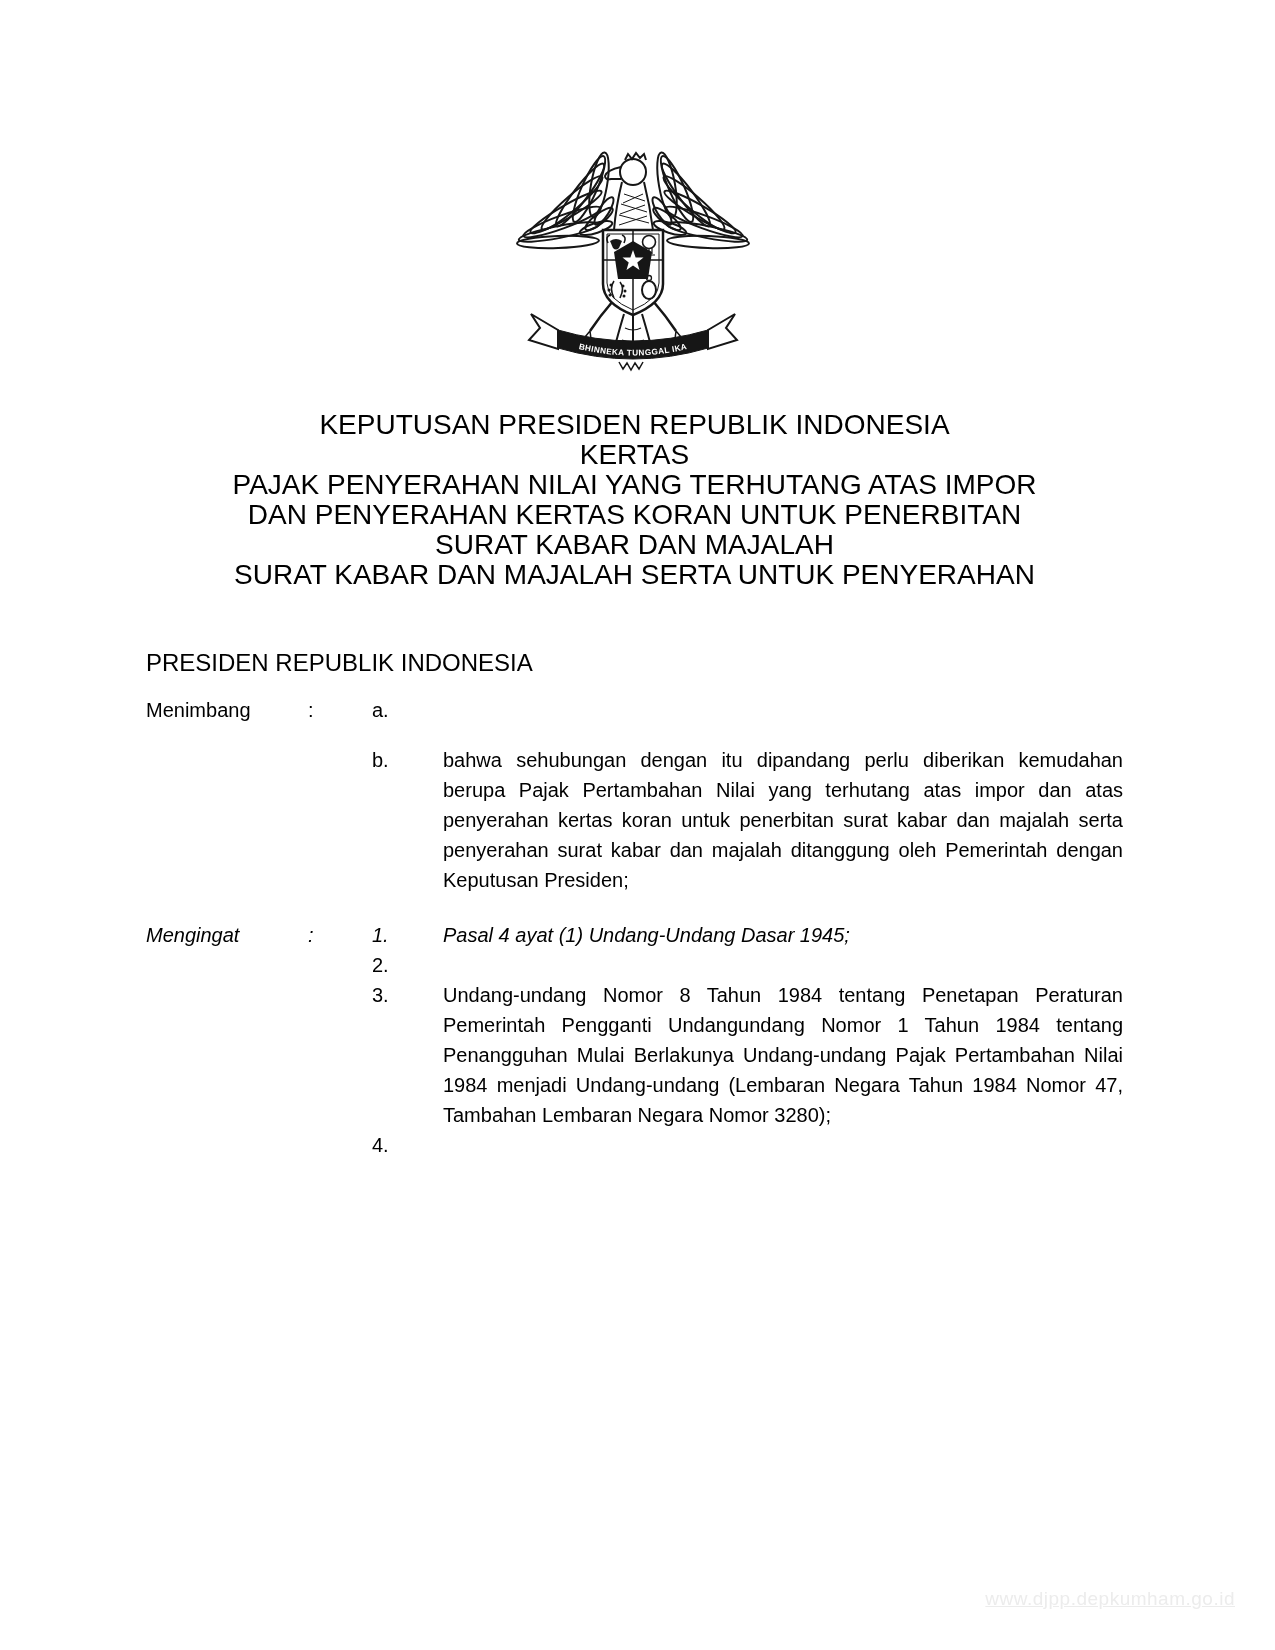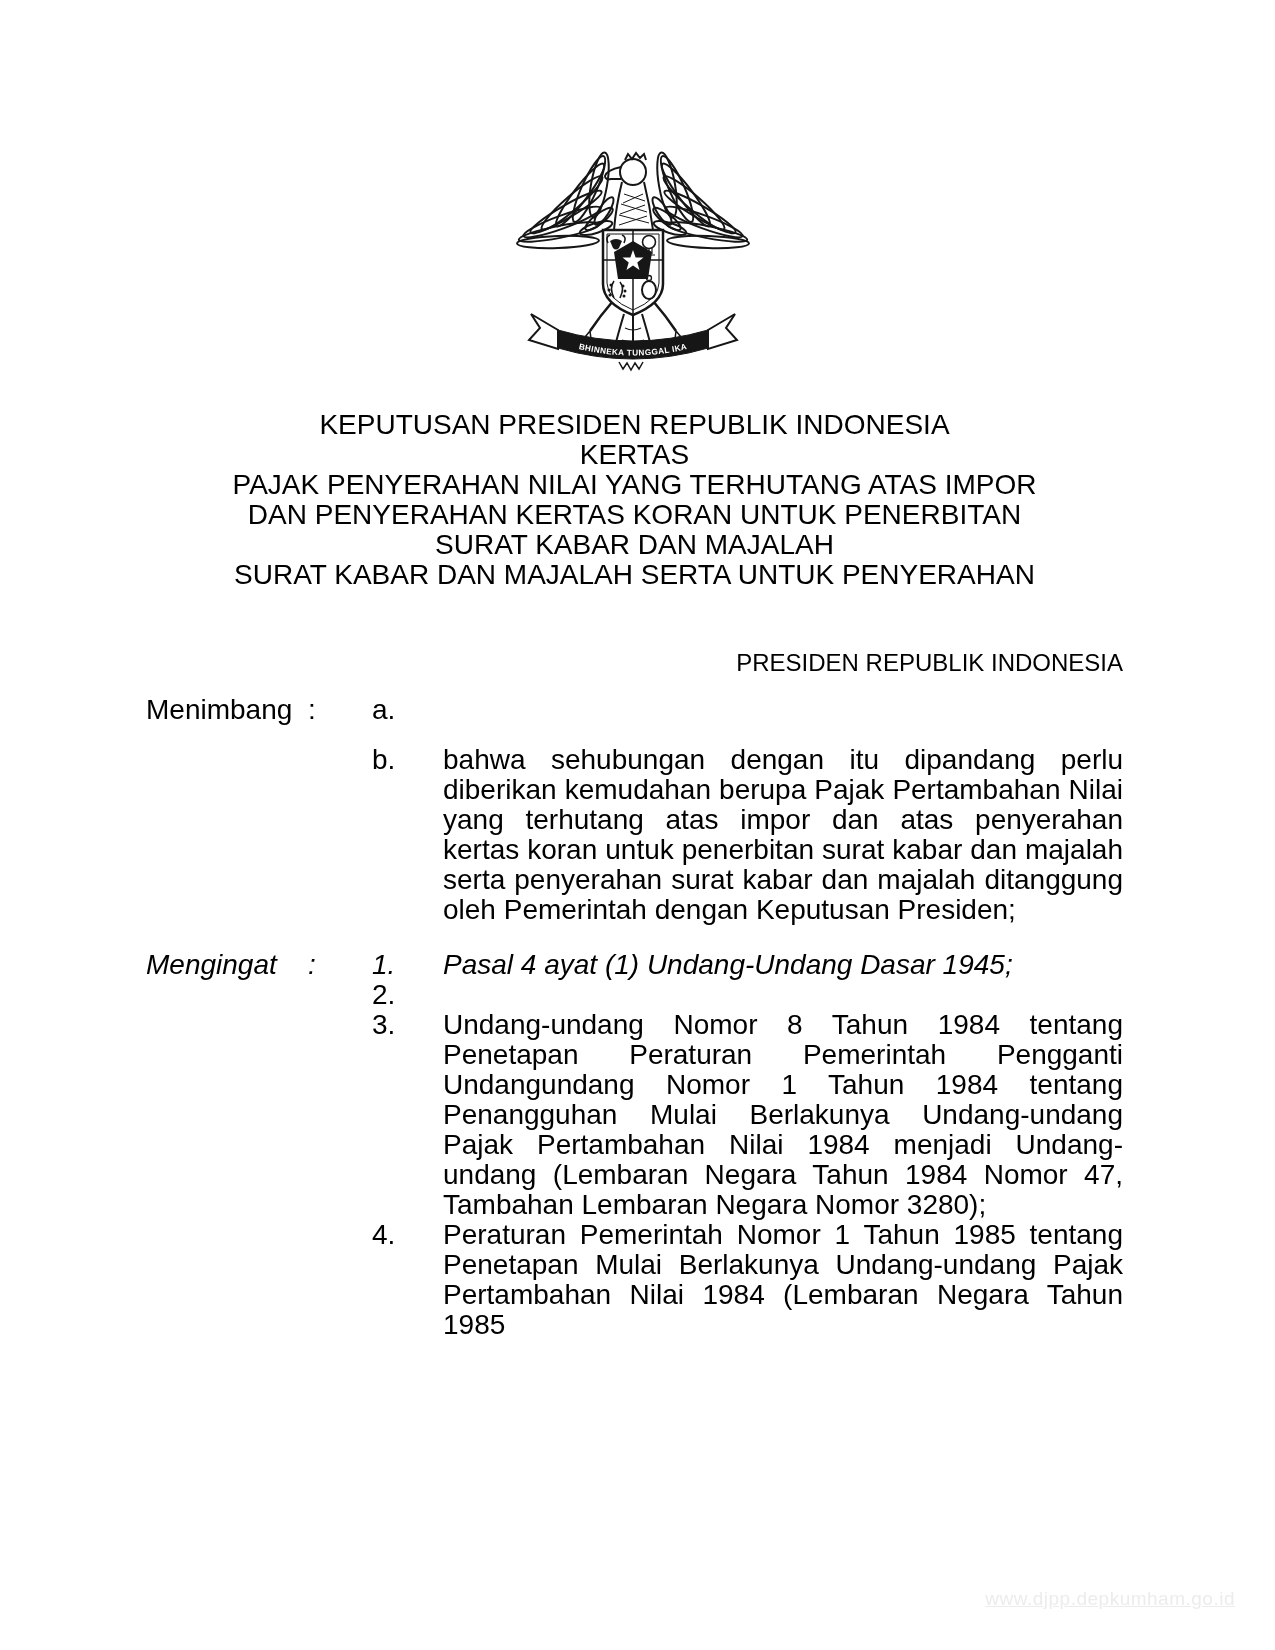--- a/index.html
+++ b/index.html
@@ -25,30 +25,30 @@
     text-align:center;
     font-size:28px;
     line-height:30px;
     white-space:nowrap;
   }
   .subtitle {
     position:absolute;
     left:146px;
     top:648px;
     width:977px;
-    text-align:right;
+    text-align:left;
     font-size:24px;
     line-height:30px;
   }
   .content {
     position:absolute;
     left:146px;
     top:695px;
     width:977px;
-    font-size:28px;
+    font-size:20px;
     line-height:30px;
   }
   .row {
     display:grid;
     grid-template-columns:162px 64px 71px 680px;
     align-items:start;
   }
   .cell-label, .cell-colon, .cell-marker { white-space:nowrap; }
   .cell-text { text-align:justify; }
   .cell-text.cont { text-align-last:justify; }
@@ -193,20 +193,19 @@
       <div class="cell-label"></div>
       <div class="cell-colon"></div>
       <div class="cell-marker">3.</div>
       <div class="cell-text">Undang-undang Nomor 8 Tahun 1984 tentang Penetapan Peraturan Pemerintah Pengganti Undangundang Nomor 1 Tahun 1984 tentang Penangguhan Mulai Berlakunya Undang-undang Pajak Pertambahan Nilai 1984 menjadi Undang-undang (Lembaran Negara Tahun 1984 Nomor 47, Tambahan Lembaran Negara Nomor 3280);</div>
     </div>
 
     <div class="row">
       <div class="cell-label"></div>
       <div class="cell-colon"></div>
       <div class="cell-marker">4.</div>
-      <div class="cell-text cont">Peraturan Pemerintah Nomor 1 Tahun 1985 tentang Penetapan Mulai Berlakunya Undang-undang Pajak Pertambahan Nilai 1984 (Lembaran Negara Tahun 1985</div>
     </div>
 
   </div>
 
   <div class="watermark">www.djpp.depkumham.go.id</div>
 
 </div>
 
 </body></html>

